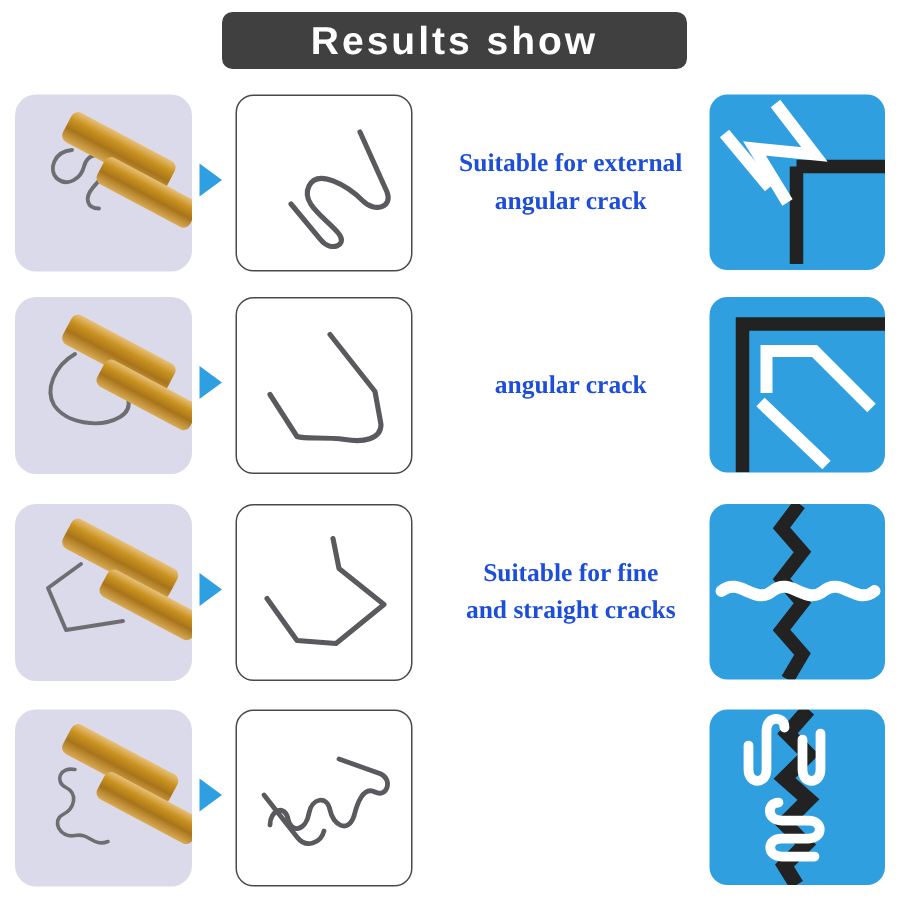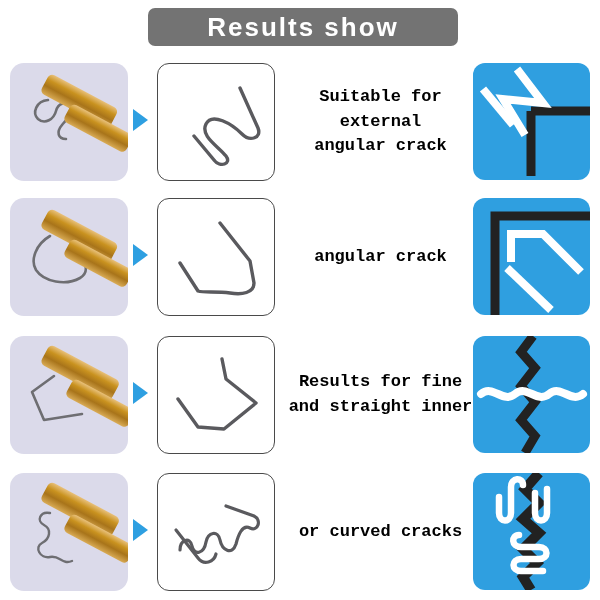--- a/index.html
+++ b/index.html
@@ -15,21 +15,21 @@
     position: relative;
   }
 
   
   #header-banner {
     position: absolute;
     left: 148px;
     top: 8px;
     width: 310px;
     height: 38px;
-    background: #737373;
+    background: #404040;
     border-radius: 7px;
     display: flex;
     align-items: center;
     justify-content: center;
   }
   #header-title {
     color: #ffffff;
     font-size: 26px;
     font-weight: bold;
     letter-spacing: 2px;
@@ -99,25 +99,25 @@
     position: absolute;
     left: 288px;
     top: 6px;
     width: 185px;
     height: 118px;
     display: flex;
     flex-direction: column;
     align-items: center;
     justify-content: center;
     text-align: center;
-    color: #000000;
+    color: #1d4ed8;
     font-size: 17px;
     font-weight: bold;
     line-height: 1.45;
-    font-family: Liberation Mono, monospace;
+    font-family: Liberation Serif, serif;
   }
 
   
   .illus-panel {
     position: absolute;
     left: 473px;
     top: 6px;
     width: 117px;
     height: 117px;
     background: #2f9fe0;
@@ -240,22 +240,22 @@
 
   <div class="staple-panel">
     <svg class="staple-svg" viewBox="0 0 116 116">
       <g fill="none" stroke="#5a5a5e" stroke-width="3.4" stroke-linecap="round" stroke-linejoin="round">
         <path d="M64,22 L68,42 L98,66 L66,92 L40,90 L20,62"></path>
       </g>
     </svg>
   </div>
 
   <div class="caption">
-    <span>Results for fine</span>
-    <span>and straight inner</span>
+    <span>Suitable for fine</span>
+    <span>and straight cracks</span>
   </div>
 
   <div class="illus-panel">
     <svg class="illus-svg" viewBox="0 0 117 117">
       <path d="M60,0 L48,16 L62,32 L48,50 L62,66 L48,84 L62,100 L52,117" stroke="#222222" stroke-width="9" fill="none" stroke-linejoin="miter"></path>
       <path d="M8,58 C20,48 30,68 42,58 C54,48 64,68 76,58 C88,48 98,68 110,58" stroke="#ffffff" stroke-width="8" fill="none" stroke-linecap="round"></path>
     </svg>
   </div>
 </div>
 
@@ -280,21 +280,20 @@
   <div class="staple-panel">
     <svg class="staple-svg" viewBox="0 0 116 116">
       <g fill="none" stroke="#5a5a5e" stroke-width="3.2" stroke-linecap="round">
         <path d="M68,32 L96,42 C104,46 100,58 92,54 C84,50 80,62 78,70 C74,82 64,76 62,66 C60,56 50,58 48,68 C46,80 36,82 34,72 C32,62 22,66 22,76"></path>
         <path d="M18,56 L40,84 C46,92 56,88 58,80"></path>
       </g>
     </svg>
   </div>
 
   <div class="caption">
-    <span>or curved cracks</span>
   </div>
 
   <div class="illus-panel">
     <svg class="illus-svg" viewBox="0 0 117 117">
       <path d="M66,0 L52,16 L66,30 L50,46 L66,60 L50,76 L64,90 L50,104 L58,117" stroke="#222222" stroke-width="10" fill="none" stroke-linejoin="miter"></path>
       <g stroke="#ffffff" stroke-width="6.5" fill="none" stroke-linecap="round">
         <path d="M50,12 C50,4 38,4 38,14 L38,40 C38,50 26,50 26,40 L26,24"></path>
         <path d="M74,16 L74,40 C74,50 62,50 62,40 L62,20"></path>
         <path d="M46,62 C38,62 38,74 48,74 L66,74 C76,74 76,86 66,86 L48,86 C38,86 38,98 48,98 L70,98"></path>
       </g>

